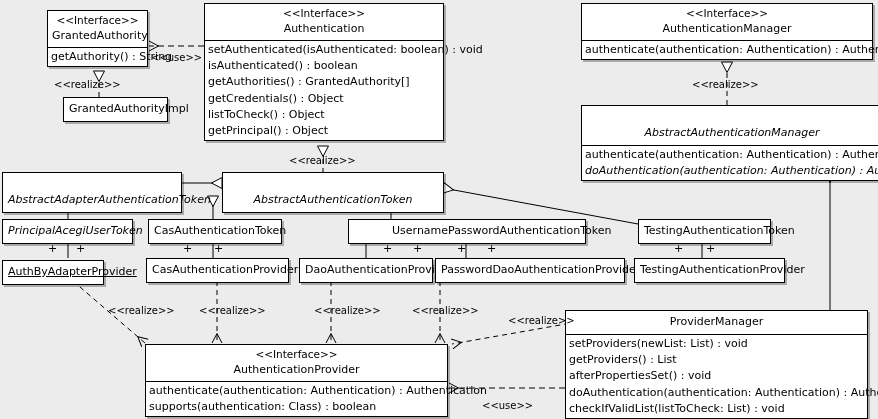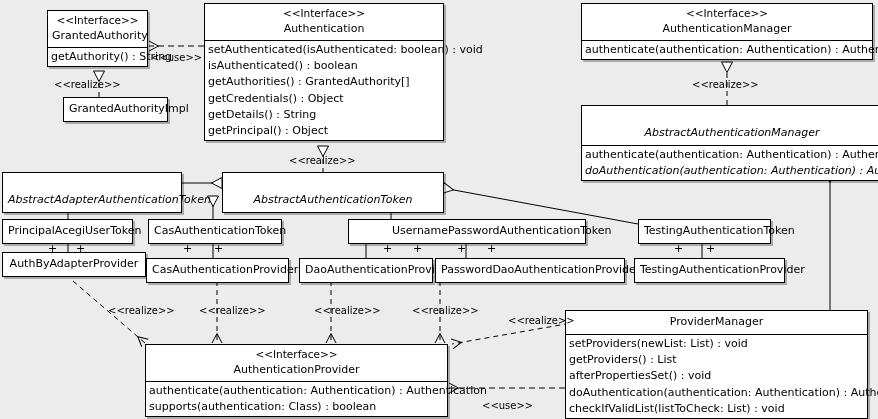--- a/index.html
+++ b/index.html
@@ -166,21 +166,21 @@
   <div class="uml-box" style="left:204px; top:3px; width:240px;">
     <div class="hdr">
       <span class="stereo">&lt;&lt;Interface&gt;&gt;</span>
       <span class="nm">Authentication</span>
     </div>
     <div class="members">
       <div class="member">setAuthenticated(isAuthenticated: boolean) : void</div>
       <div class="member">isAuthenticated() : boolean</div>
       <div class="member">getAuthorities() : GrantedAuthority[]</div>
       <div class="member">getCredentials() : Object</div>
-      <div class="member">getDetails() : String</div>
+      <div class="member">listToCheck() : Object</div>
       <div class="member">getPrincipal() : Object</div>
     </div>
   </div>
 
   <div class="uml-box" style="left:581px; top:3px; width:292px;">
     <div class="hdr">
       <span class="stereo">&lt;&lt;Interface&gt;&gt;</span>
       <span class="nm">AuthenticationManager</span>
     </div>
     <div class="members">
@@ -203,21 +203,21 @@
       <span class="nm">AbstractAdapterAuthenticationToken</span>
     </div>
   </div>
 
   <div class="uml-box" style="left:222px; top:172px; width:222px;">
     <div class="hdr simple italic">
       <span class="nm">AbstractAuthenticationToken</span>
     </div>
   </div>
 
-  <div class="uml-box" style="left:2px; top:219px; width:131px;">
+  <div class="uml-box" style="left:2px; top:219px; width:131px;font-style:italic;">
     <div class="hdr simple">
       <span class="nm">PrincipalAcegiUserToken</span>
     </div>
   </div>
 
   <div class="uml-box" style="left:148px; top:219px; width:134px;">
     <div class="hdr simple">
       <span class="nm">CasAuthenticationToken</span>
     </div>
   </div>
@@ -227,21 +227,21 @@
       <span class="nm">UsernamePasswordAuthenticationToken</span>
     </div>
   </div>
 
   <div class="uml-box" style="left:638px; top:219px; width:133px;">
     <div class="hdr simple">
       <span class="nm">TestingAuthenticationToken</span>
     </div>
   </div>
 
-  <div class="uml-box" style="left:2px; top:252px; width:144px;">
+  <div class="uml-box" style="left:2px; top:260px; width:102px;text-decoration:underline;">
     <div class="hdr simple">
       <span class="nm">AuthByAdapterProvider</span>
     </div>
   </div>
 
   <div class="uml-box" style="left:146px; top:258px; width:143px;">
     <div class="hdr simple">
       <span class="nm">CasAuthenticationProvider</span>
     </div>
   </div>

